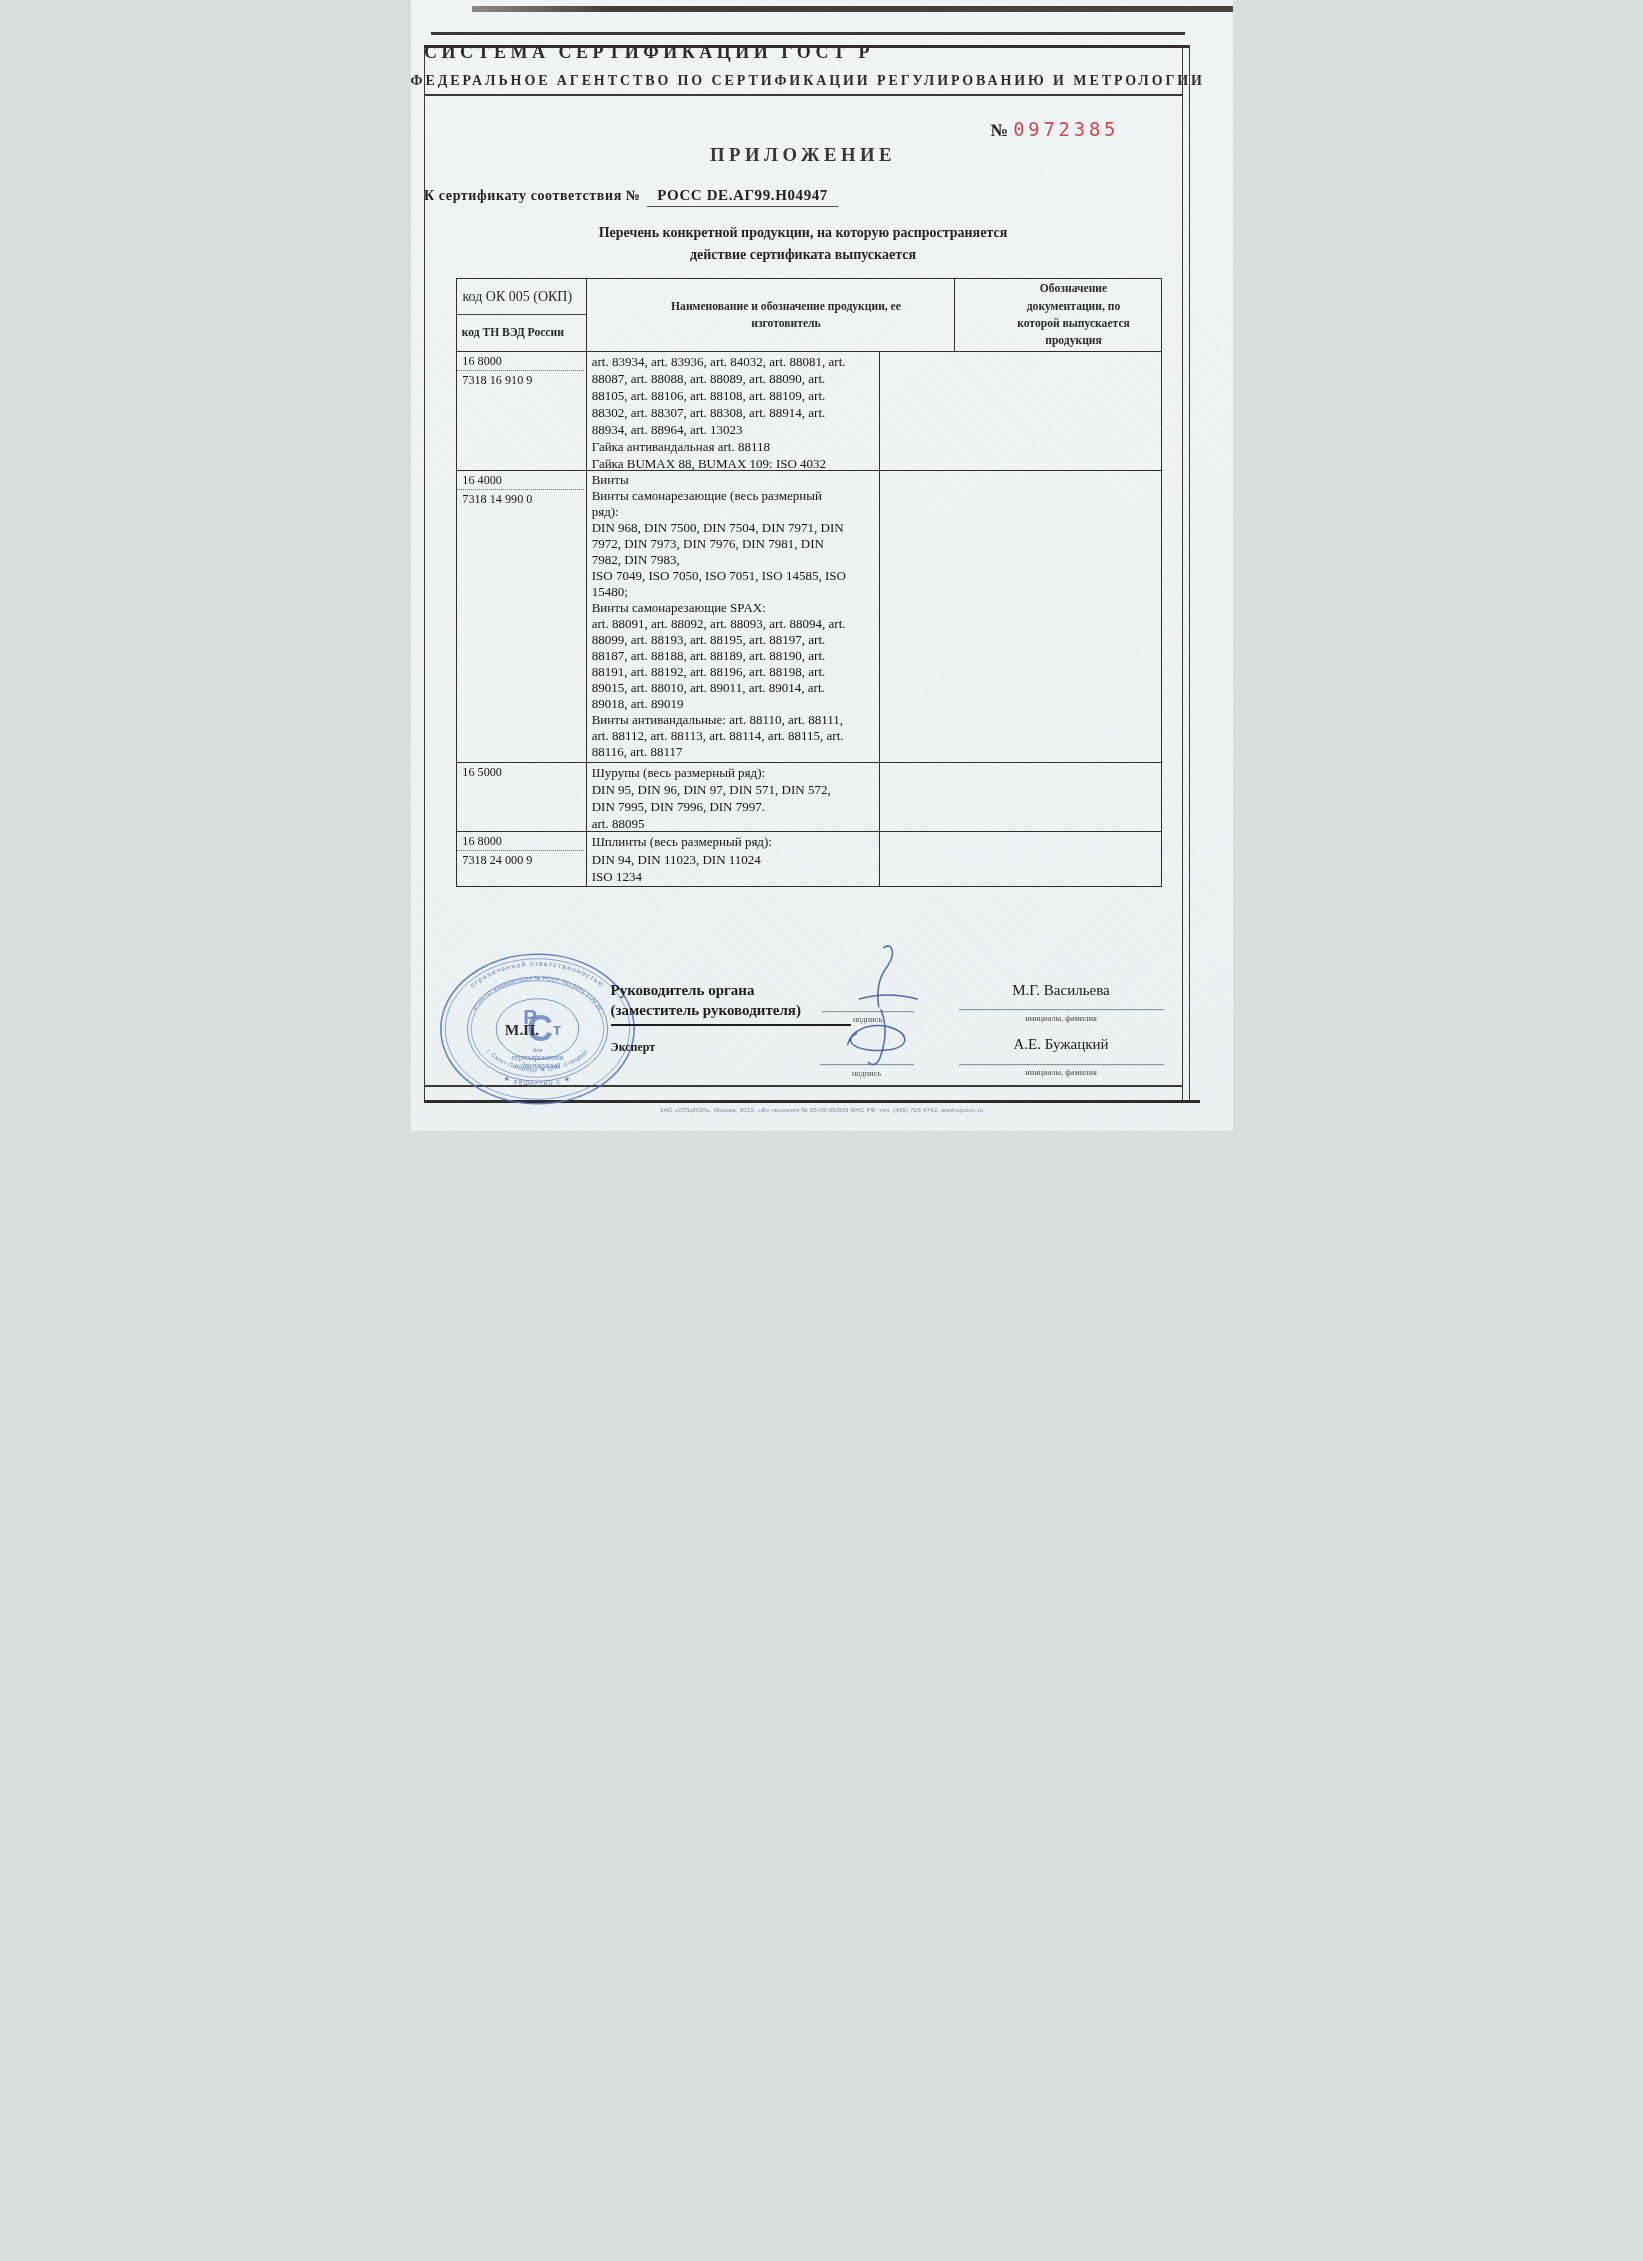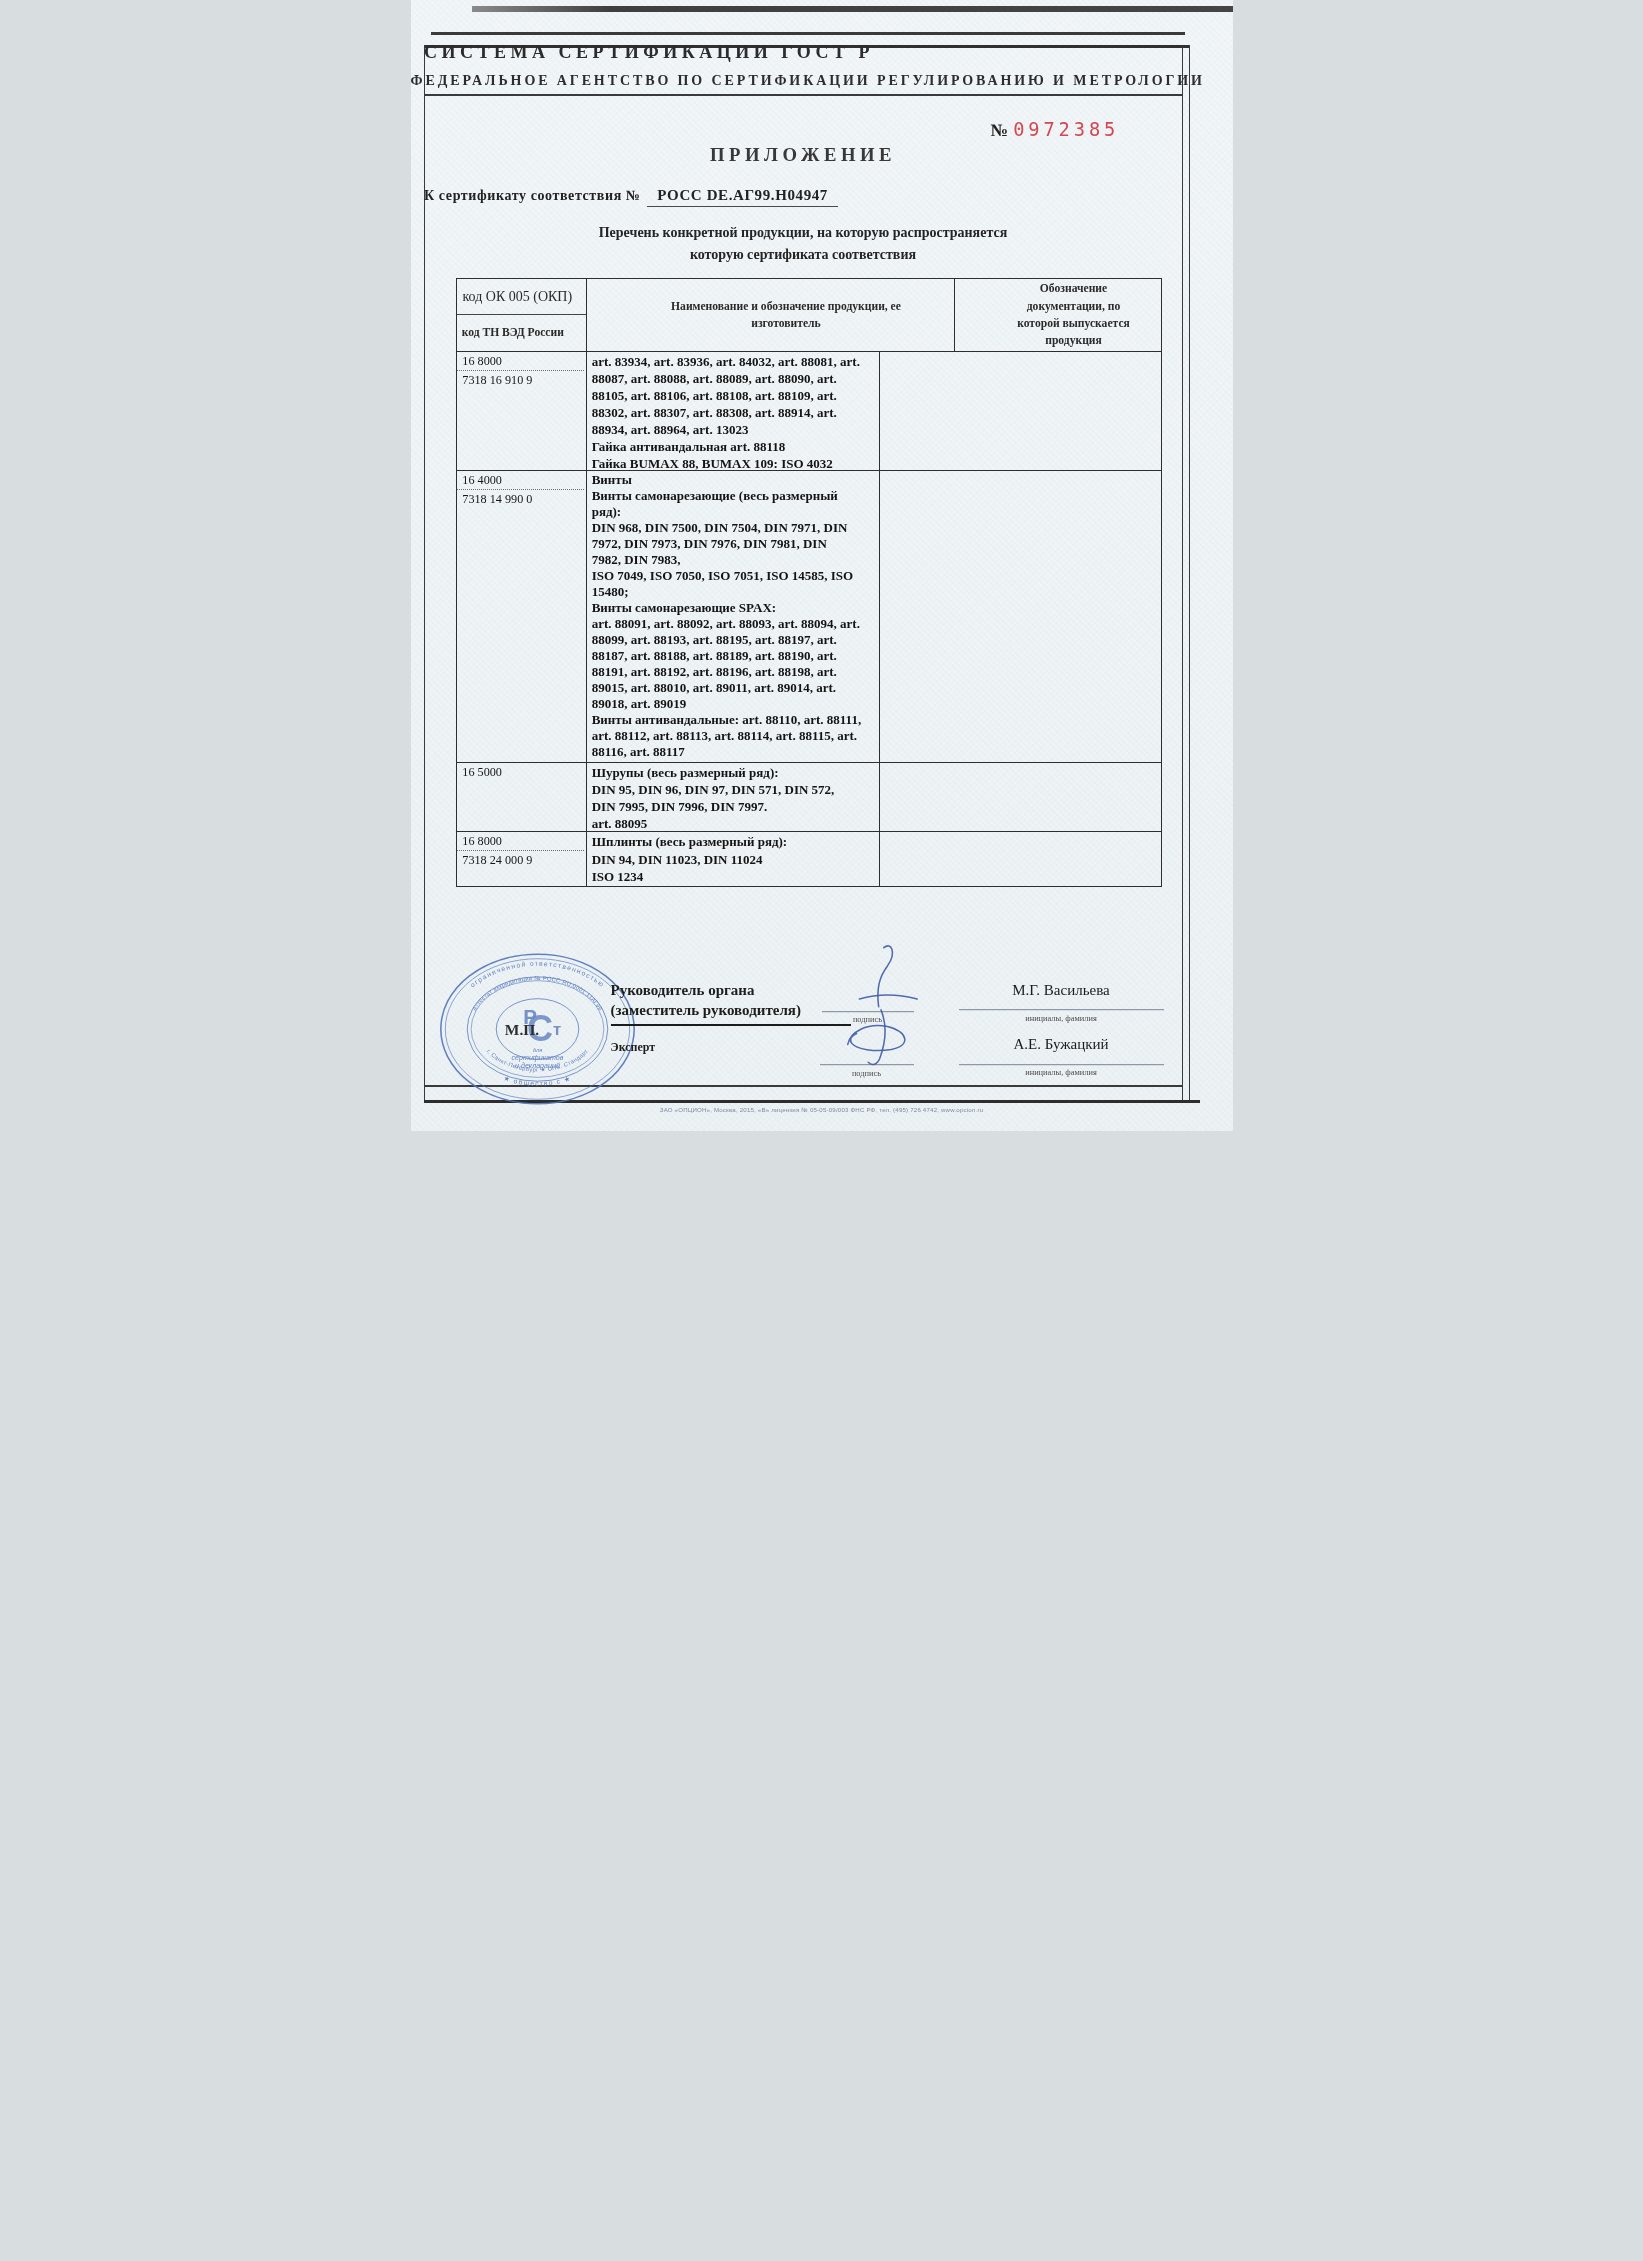--- a/index.html
+++ b/index.html
@@ -72,21 +72,21 @@
   .hdr-row{height:72px;}
   .hdr-c1-top{height:35px;display:flex;align-items:center;padding-left:6px;
     font-size:14px;font-weight:400;color:#2a2a2a;border-bottom:1.9px double #444;}
   .hdr-c1-bot{height:34px;display:flex;align-items:center;padding-left:5.2px;
     font-size:11.6px;font-weight:600;color:#2a2a2a;}
   .hdr-cell{display:flex;align-items:center;justify-content:center;text-align:center;
     font-size:11.6px;font-weight:600;color:#2a2a2a;line-height:17.4px;padding:0 26px;margin-left:32px;}
   .code-top{font-size:12.2px;line-height:17px;padding:1.3px 0 0 5.8px;color:#161616;}
   .code-bot{font-size:12.2px;line-height:17px;padding:0.6px 0 0 5.8px;color:#161616;}
   .dotted{border-top:1.3px dotted #6e6e6e;margin-right:1.3px;}
-  .lines{white-space:pre-line;font-size:13px;color:#141414;padding:0.6px 3.9px 0 5.2px;font-weight:bold;}
+  .lines{white-space:pre-line;font-size:13px;color:#141414;padding:0.6px 3.9px 0 5.2px;}
   .r1{height:36px;}
   .r2{height:118px;} .r2 .lines{line-height:17px;}
   .r3{height:291px;} .r3 .lines{line-height:16px;}
   .r4{height:68px;} .r4 .lines{line-height:17px;}
   .r5{height:54px;border-bottom:1.9px solid #2e2e2e;} .r5 .lines{line-height:17.4px;padding-top:1.3px;}
 
   
   .sig-label-1{top:982px;left:200px;font-size:15px;font-weight:700;color:#1d1d1d;white-space:nowrap;}
   .sig-label-2{top:1002px;left:200px;font-size:15px;font-weight:700;color:#1d1d1d;white-space:nowrap;}
   .sig-underline{top:1024px;left:200px;width:240px;height:1.9px;background:#1c1c1c;}
@@ -135,21 +135,21 @@
     <span class="num-symbol">№</span><span class="num-red">0972385</span>
   </div>
 
   <div class="abs doc-title">ПРИЛОЖЕНИЕ</div>
 
   <div class="abs cert-line">
     <span class="lbl">К сертификату соответствия №</span><span class="val">РОСС DE.АГ99.Н04947</span>
   </div>
 
   <div class="abs subtitle1">Перечень конкретной продукции,  на которую распространяется</div>
-  <div class="abs subtitle2">которую сертификата соответствия</div>
+  <div class="abs subtitle2">действие сертификата выпускается</div>
 
   <div class="abs ptable">
 
     <div class="trow hdr-row">
       <div class="c1">
         <div class="hdr-c1-top">код ОК 005 (ОКП)</div>
         <div class="hdr-c1-bot">код ТН ВЭД России</div>
       </div>
       <div class="c2 hdr-cell">Наименование и обозначение продукции, ее изготовитель</div>
       <div class="c3 hdr-cell">Обозначение документации, по которой выпускается продукция</div>

